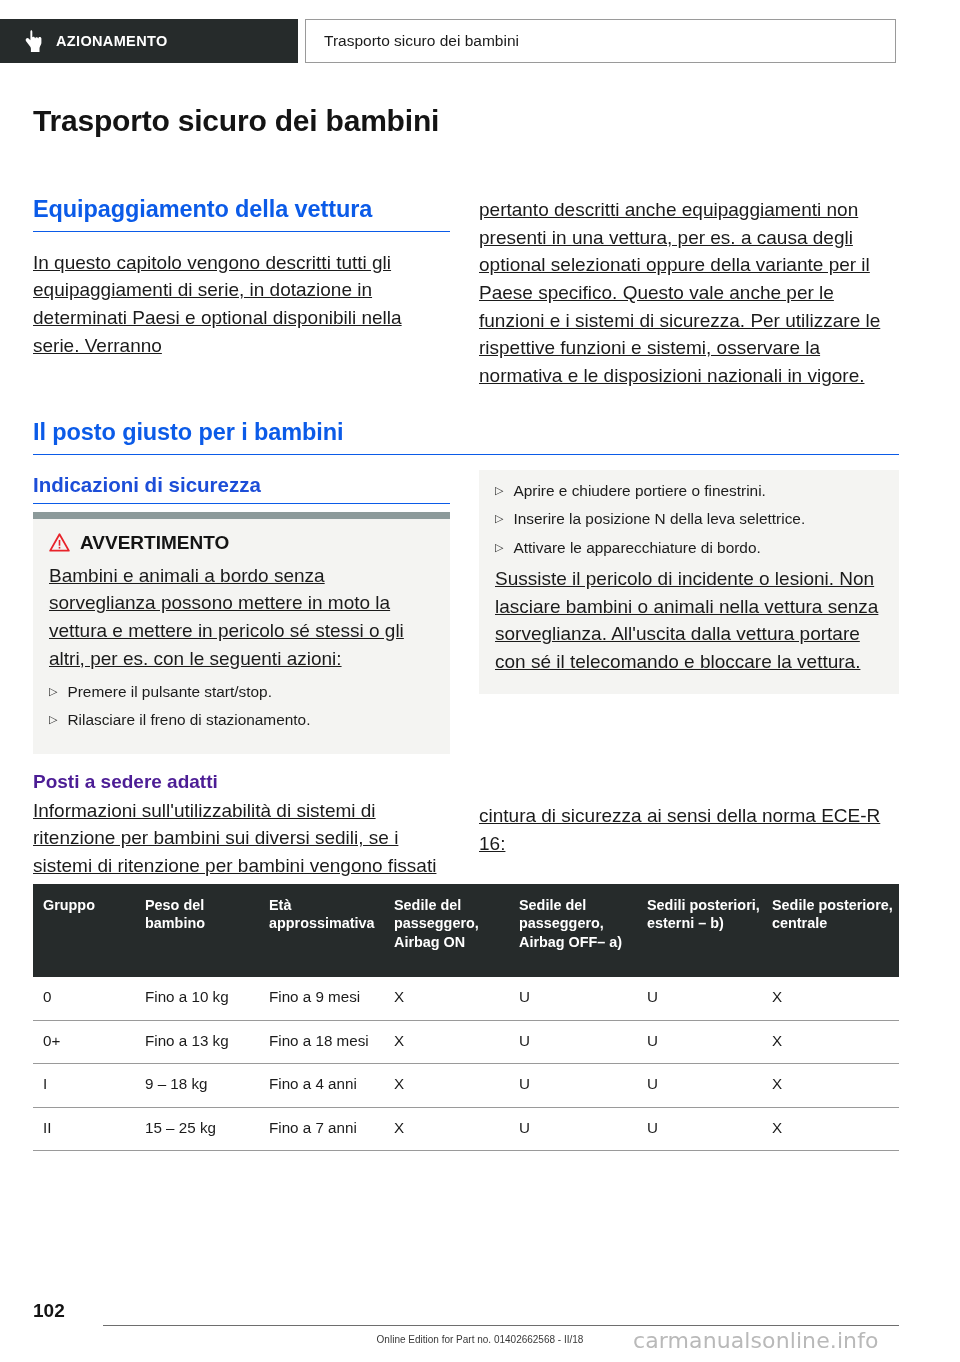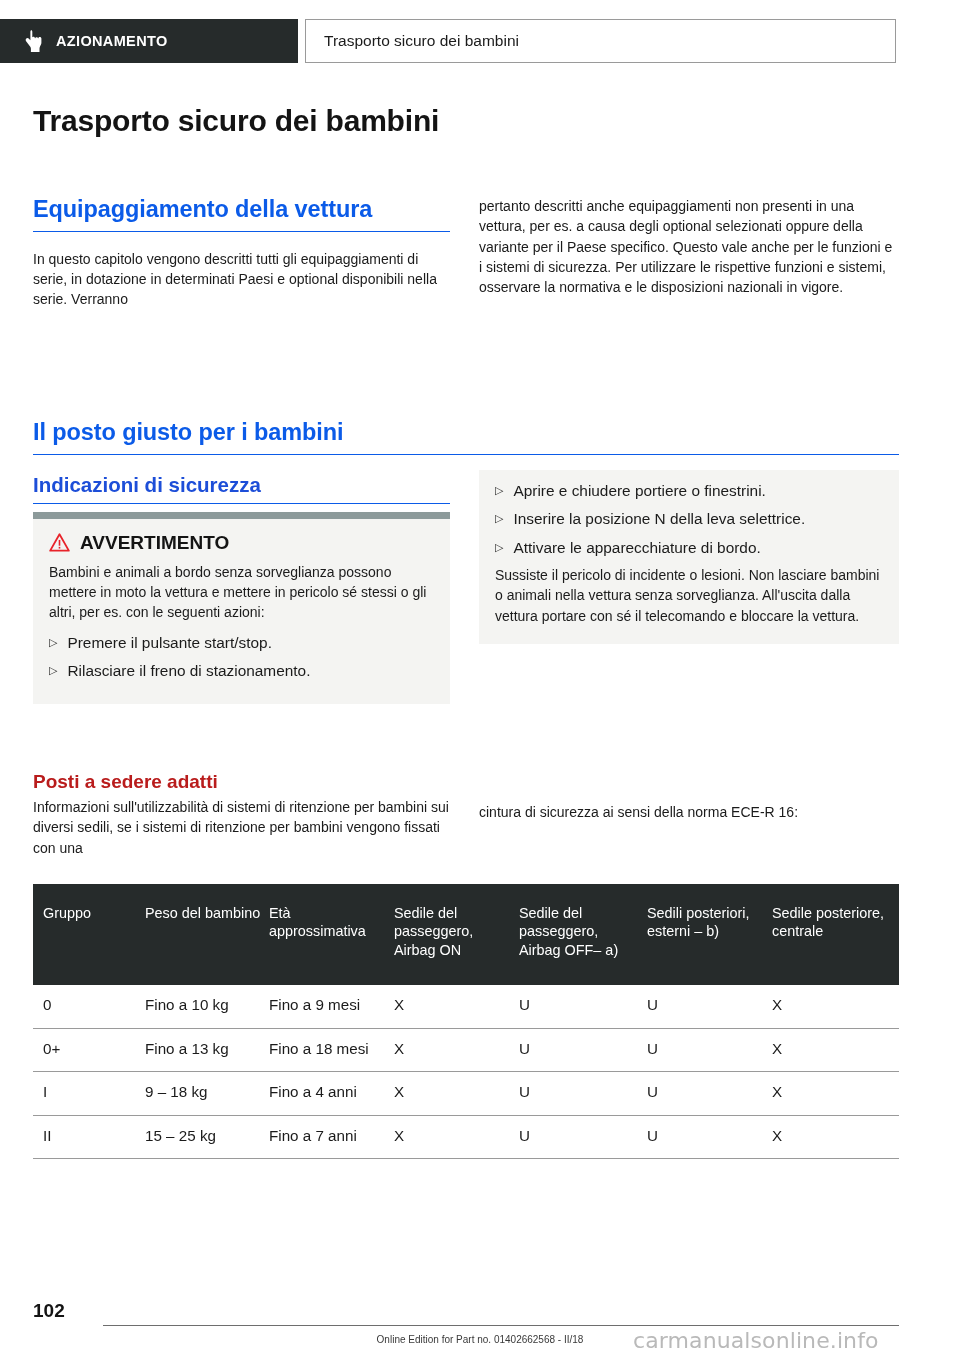--- a/index.html
+++ b/index.html
@@ -40,27 +40,27 @@
   .col-right { position:absolute; left:479px; width:420px; }
 
   h2.blue-h {
     color:#0b5be8; font-size:23.5px; font-weight:700; line-height:1.18;
     letter-spacing:-.1px;
   }
   h3.blue-h3 {
     color:#1d4ed8; font-size:20.5px; font-weight:700; line-height:1.2;
   }
   h4.blue-h4 {
-    color:#b91c1c; font-size:19px; font-weight:700; line-height:1.2;
+    color:#4c1d95; font-size:19px; font-weight:700; line-height:1.2;
   }
   .rule-blue { border:0; border-top:1.6px solid #0b5be8; margin-top:7px; }
   .rule-blue-thin { border:0; border-top:1.4px solid #0b5be8; margin-top:5px; }
 
   p.body {
-    font-size:14px; line-height:1.455; color:#1b1b1b;
+    font-size:19px; line-height:1.455; color:#1b1b1b;text-decoration:underline;
   }
 
   
   .greybar { height:7px; background:#8c9a9a; }
   .box {
     background:#f4f4f2; padding:13px 16px 16px 16px;
   }
   .warn-title {
     display:flex; align-items:center; gap:10px;
     font-size:19px; font-weight:700; color:#141414; margin-bottom:8px;
@@ -70,23 +70,23 @@
   .bullets li {
     display:flex; gap:10px; font-size:15.4px; line-height:1.45;
     margin-bottom:6px; color:#1b1b1b;
   }
   .bullets li .tri { flex:0 0 auto; color:#1b1b1b; font-size:11px; line-height:1.95; }
 
   
   .tbl { position:absolute; left:33px; top:884px; width:866px; }
   table { border-collapse:collapse; width:866px; table-layout:fixed; }
   thead th {
-    background:#262b2b; color:#ffffff; font-size:14.4px; font-weight:400;
+    background:#262b2b; color:#ffffff; font-size:14.4px; font-weight:700;
     text-align:left; vertical-align:top; line-height:1.28;
-    padding:20px 6px 26px 0;
+    padding:12px 6px 26px 0;
   }
   thead th:first-child { padding-left:10px; }
   tbody td {
     font-size:15.2px; color:#1b1b1b; vertical-align:top; line-height:1.35;
     padding:10px 6px 12px 0; border-bottom:1.2px solid #9a9a9a;
   }
   tbody td:first-child { padding-left:10px; }
 
   
   .pgnum {

